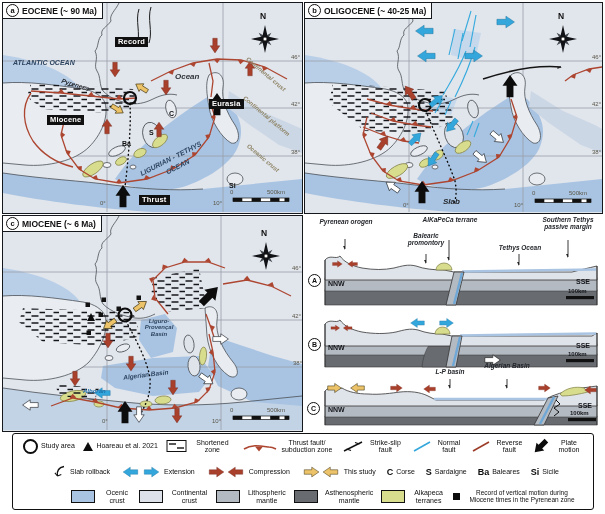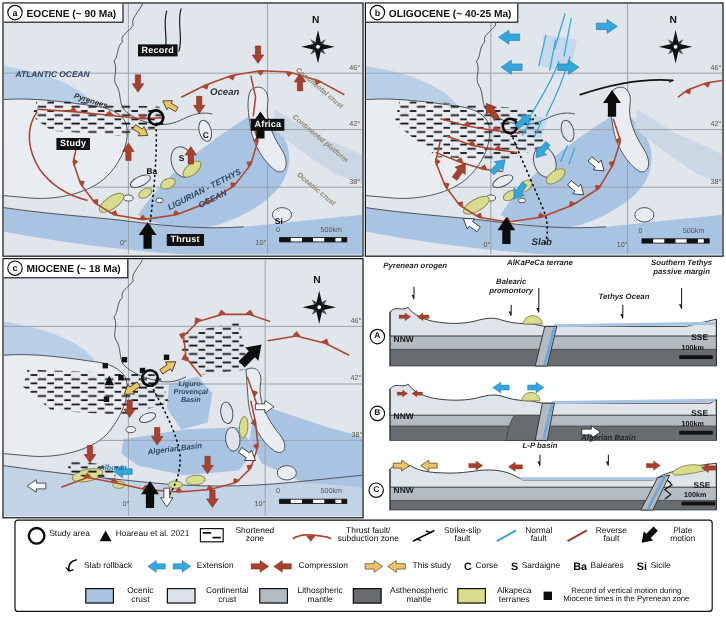--- a/index.html
+++ b/index.html
@@ -148,22 +148,22 @@
   </svg>
   <div class="ptitle">
         <span class="pletter">a</span>
         <span>EOCENE (~ 90 Ma)</span>
       </div>
   <div class="lbl north" style="left:257px;top:9px">N</div>
   <div class="lbl sea" style="left:10px;top:56px">ATLANTIC OCEAN</div>
   <div class="lbl box" style="left:112px;top:34px">Record</div>
   <div class="lbl ital" style="left:172px;top:70px;font-weight:bold;font-size:8px;color:#30343a">Ocean</div>
   <div class="lbl ital" style="left:58px;top:78px;font-size:6.5px;font-weight:bold;color:#2a2d33;transform:rotate(17deg)">Pyrenees</div>
-  <div class="lbl box" style="left:44px;top:112px">Study</div>
-  <div class="lbl box" style="left:206px;top:96px">Africa</div>
+  <div class="lbl box" style="left:44px;top:112px">Miocene</div>
+  <div class="lbl box" style="left:206px;top:96px">Eurasia</div>
   <div class="lbl box" style="left:136px;top:192px">Thrust</div>
   <div class="lbl key" style="left:119px;top:137px">Ba</div>
   <div class="lbl key" style="left:146px;top:126px">S</div>
   <div class="lbl key" style="left:166px;top:107px">C</div>
   <div class="lbl key" style="left:226px;top:179px">Si</div>
   <div class="lbl sea" style="left:134px;top:152px;transform:rotate(-27deg)">LIGURIAN - TETHYS</div>
   <div class="lbl sea" style="left:162px;top:160px;transform:rotate(-27deg)">OCEAN</div>
   <div class="lbl geol" style="left:238px;top:68px;transform:rotate(40deg)">Continental crust</div>
   <div class="lbl geol" style="left:234px;top:110px;transform:rotate(40deg)">Continental platform</div>
   <div class="lbl geol" style="left:240px;top:152px;transform:rotate(40deg)">Oceanic crust</div>
@@ -349,21 +349,21 @@
     </g>
     <g fill="#0c0c0c">
       <use href="#arr" transform="translate(206,80) rotate(-45) scale(1.2)"></use>
       <use href="#arr" transform="translate(122,197) rotate(-90) scale(1.15)"></use>
     </g>
     <use href="#cmp" transform="translate(263,40)"></use>
     <use href="#sb" transform="translate(230,200)"></use>
   </svg>
   <div class="ptitle">
         <span class="pletter">c</span>
-        <span>MIOCENE  (~ 18 Ma)</span>
+        <span>MIOCENE  (~ 6 Ma)</span>
       </div>
   <div class="lbl north" style="left:258px;top:13px">N</div>
   <div class="lbl sea wrap" style="left:136px;top:102px;width:40px;font-size:6px">Liguro-Provençal Basin</div>
   <div class="lbl sea" style="left:120px;top:155px;font-size:6.5px;transform:rotate(-7deg)">Algerian Basin</div>
   <div class="lbl ital" style="left:80px;top:172px;font-size:6px;font-weight:bold;color:#1d6fa8">Alboran</div>
   <div class="lbl tick" style="left:289px;top:49px">46°</div>
   <div class="lbl tick" style="left:289px;top:97px">42°</div>
   <div class="lbl tick" style="left:290px;top:144px">38°</div>
   <div class="lbl tick" style="left:99px;top:202px">0°</div>
   <div class="lbl tick" style="left:209px;top:202px">10°</div>

